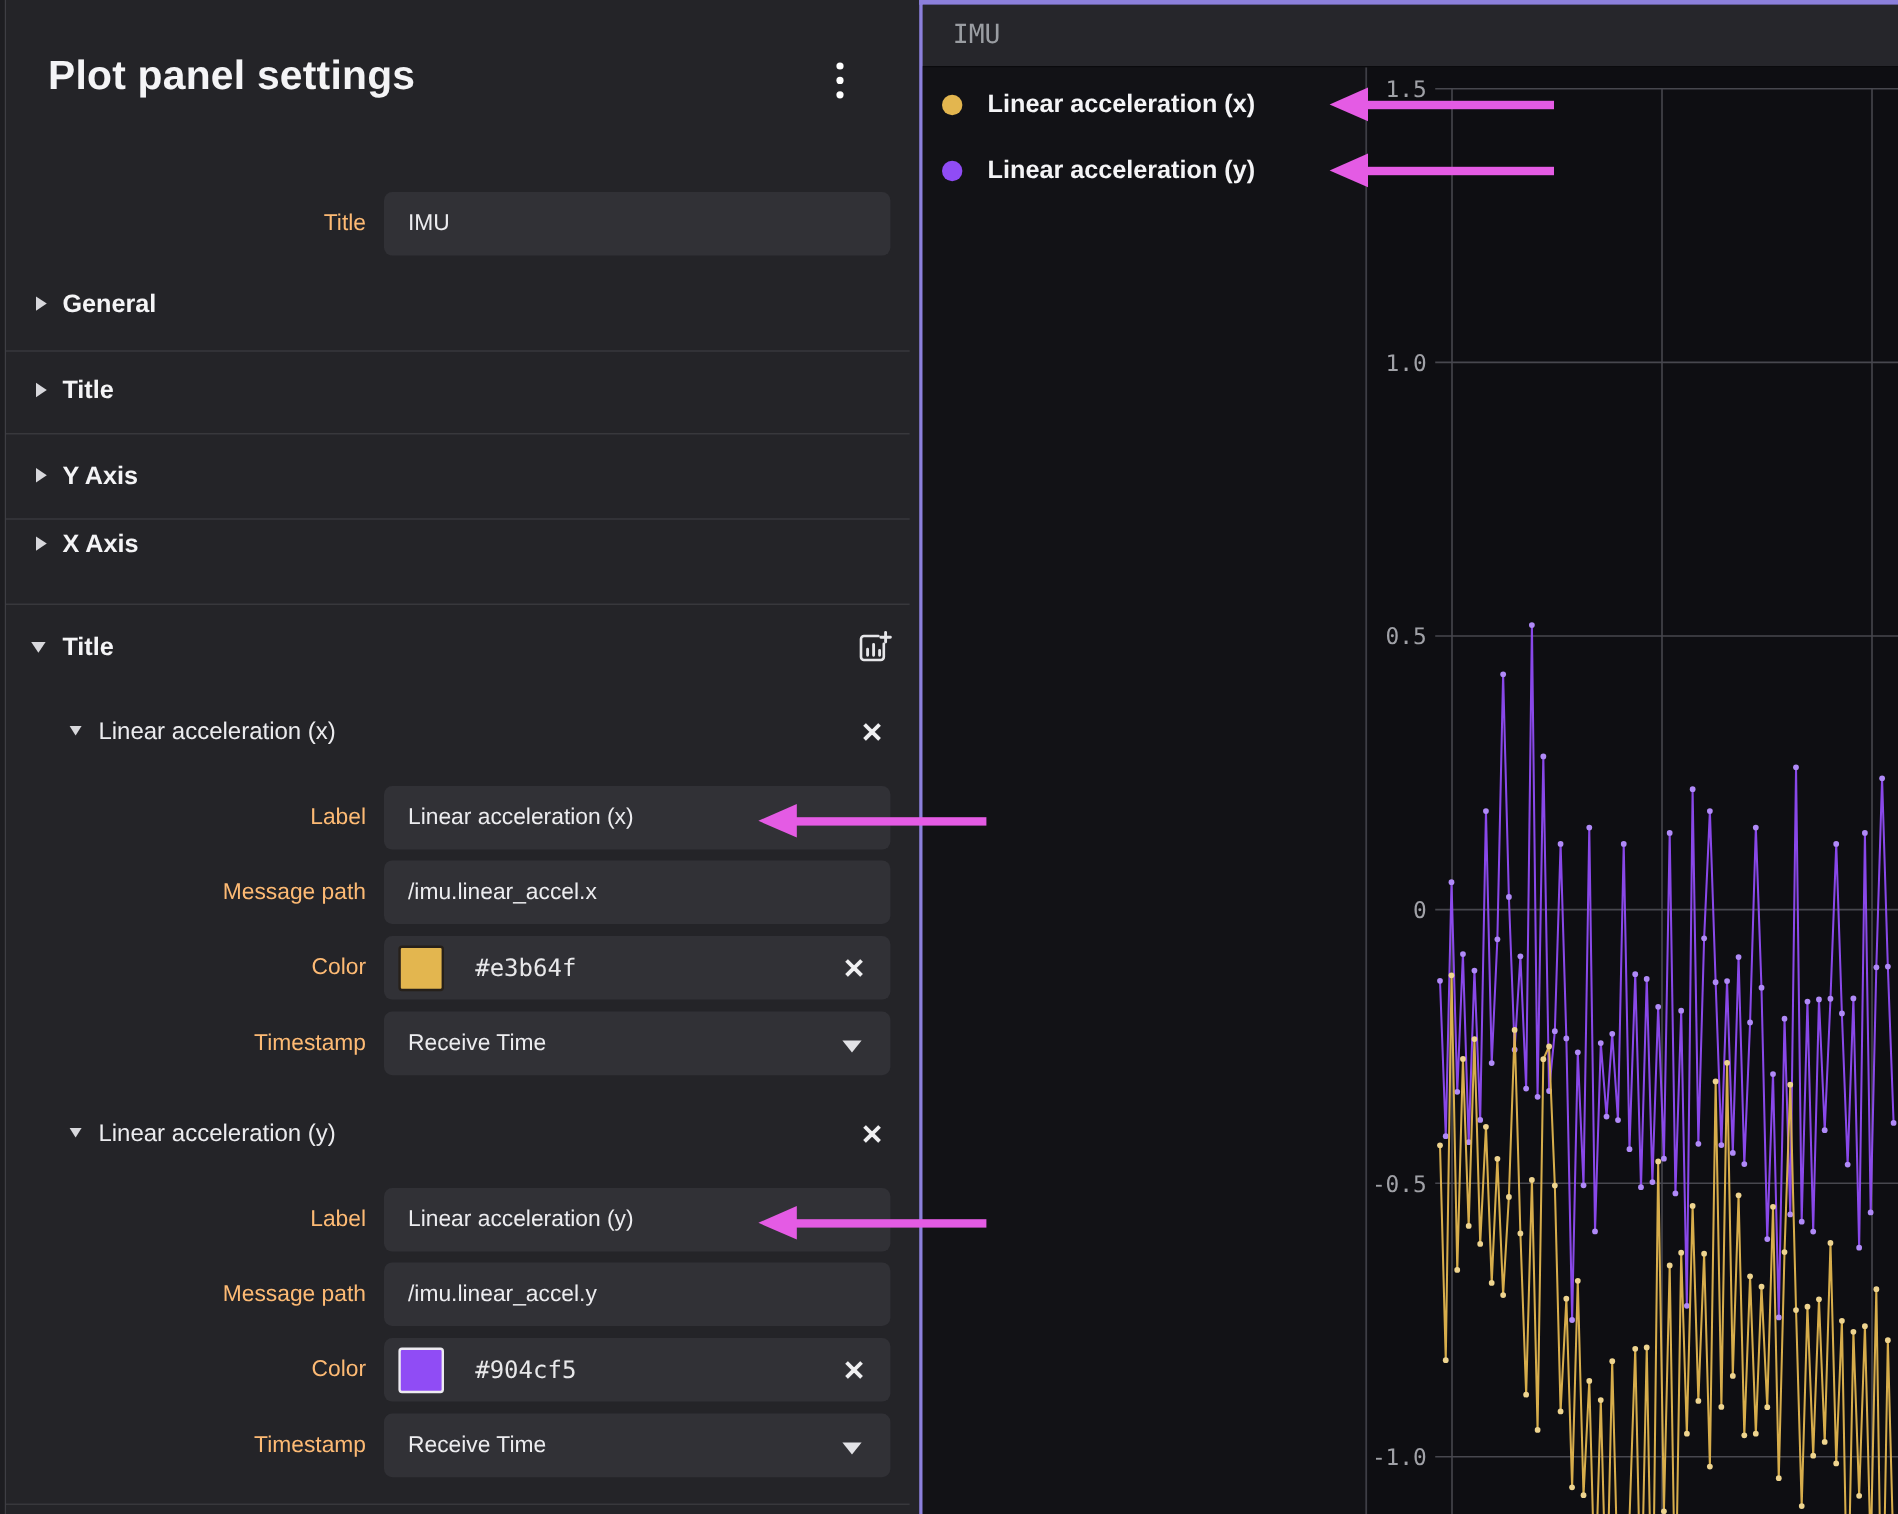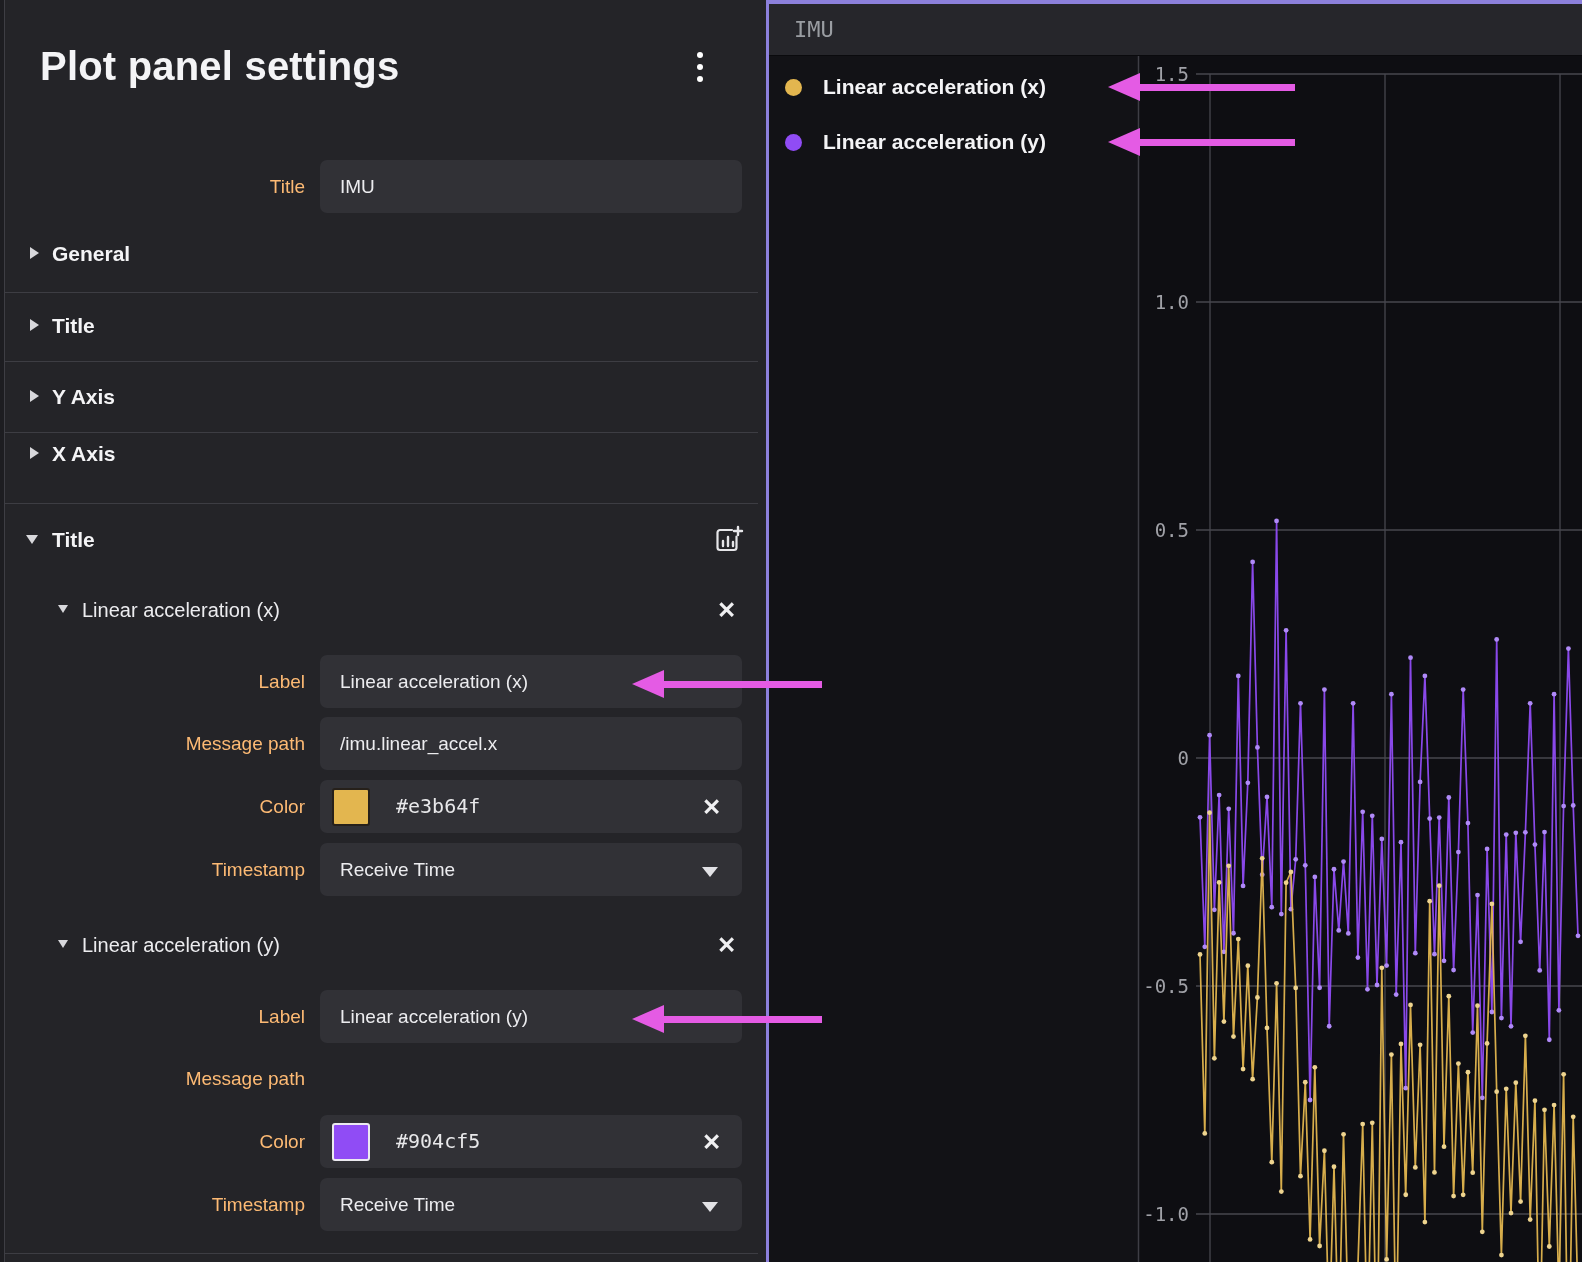--- a/index.html
+++ b/index.html
@@ -9,21 +9,21 @@
     font-family:"Liberation Sans", sans-serif;
     position:relative;
     color:#ececef;
   }
 
   
   .settings-panel { position:absolute; left:0; top:0; width:766px; height:1262px; background:#242428; }
   .left-gutter { position:absolute; left:0; top:0; width:4px; height:1262px; background:#1d1d21; }
   .left-gutter-line { position:absolute; left:4px; top:0; width:1px; height:1262px; background:#3e3e44; }
 
-  .settings-title { position:absolute; left:40px; top:44px; font-size:40px; font-weight:bold; color:#f4f4f6; letter-spacing:.2px; }
+  .settings-title { position:absolute; left:40px; top:44px; font-size:34px; font-weight:bold; color:#f4f4f6; letter-spacing:.2px; }
 
   .kebab { position:absolute; left:688px; top:50px; width:24px; height:34px; cursor:pointer; }
   .kebab i { position:absolute; left:9px; width:6px; height:6px; border-radius:50%; background:#ffffff; }
   .kebab i:nth-child(1){ top:2px; } .kebab i:nth-child(2){ top:14px; } .kebab i:nth-child(3){ top:26px; }
 
   .field-label { position:absolute; left:0; width:305px; text-align:right; font-size:19px; color:#fdba74; line-height:53px; }
   .input-box { position:absolute; left:320px; width:422px; height:53px; background:#313136; border-radius:7px; font-size:19px; color:#ececef; line-height:53px; padding-left:20px; }
 
   .divider { position:absolute; left:5px; width:753px; height:1px; background:#3d3d43; }
 
@@ -145,20 +145,21 @@
   <div class="series-head" style="top:931px;">
     <span class="tri-down"></span>
     <span class="name">Linear acceleration (y)</span>
     <span class="x-btn">✕</span>
   </div>
 
   <div class="field-label" style="top:990px;">Label</div>
   <div class="input-box" style="top:990px;">Linear acceleration (y)</div>
 
   <div class="field-label" style="top:1052px;">Message path</div>
+  <div class="input-box" style="top:1052px;">/imu.linear_accel.y</div>
 
   <div class="field-label" style="top:1115px;">Color</div>
   <div class="input-box" style="top:1115px;text-align:right;">
     <span class="swatch light-border" style="background-color: rgb(144, 76, 245);"></span>
     <span class="hex-text">#904cf5</span>
     <span class="x-btn">✕</span>
   </div>
 
   <div class="field-label" style="top:1178px;">Timestamp</div>
   <div class="input-box" style="top:1178px;">

